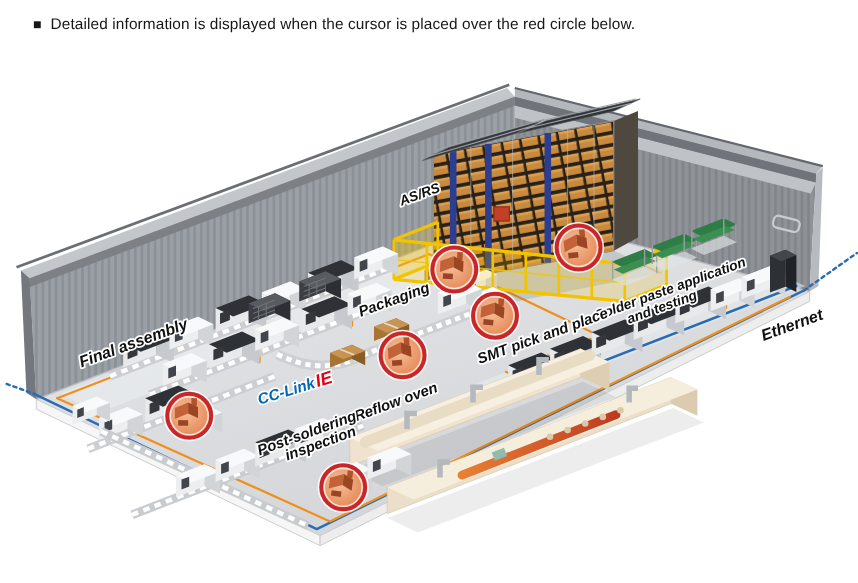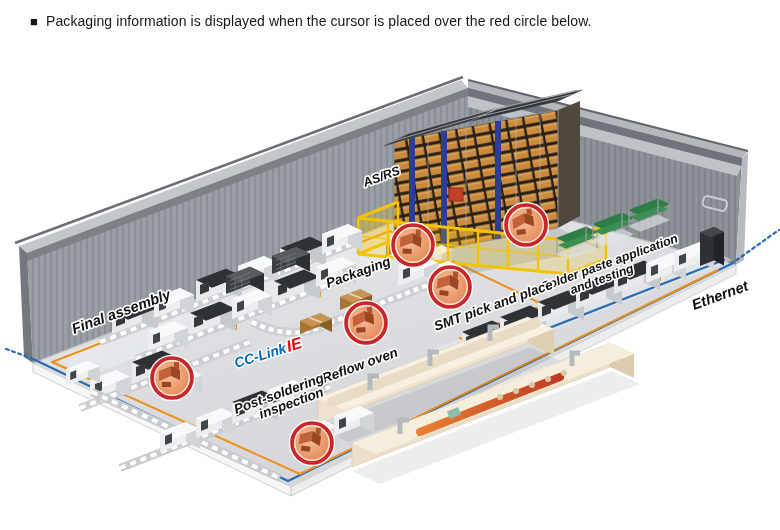--- a/index.html
+++ b/index.html
@@ -16,21 +16,21 @@
        paint-order:stroke fill;stroke-linejoin:round;}
   .brandR{font-weight:bold;font-style:italic;fill:#E60012;stroke:#ffffff;stroke-width:3px;
        paint-order:stroke fill;stroke-linejoin:round;}
 </style>
 </head>
 <body>
 
 <div id="stage">
   <div id="headline">
     <span class="sq">■</span>
-    <span>Packaging information is displayed when the cursor is placed over the red circle below.</span>
+    <span>Detailed information is displayed when the cursor is placed over the red circle below.</span>
   </div>
 
   <svg width="780" height="530" viewBox="0 0 780 530">
     <defs>
       <pattern id="corr" width="6" height="10" patternUnits="userSpaceOnUse">
         <line x1="3" y1="0" x2="3" y2="10" stroke="rgba(55,60,66,0.16)" stroke-width="2.4"></line>
       </pattern>
       <pattern id="rackp" width="17" height="11" patternUnits="userSpaceOnUse" patternTransform="rotate(-10.5)">
         <rect width="17" height="11" fill="#262019"></rect>
         <rect x="1" y="1.6" width="14.5" height="7.6" fill="#C98A3E"></rect>

